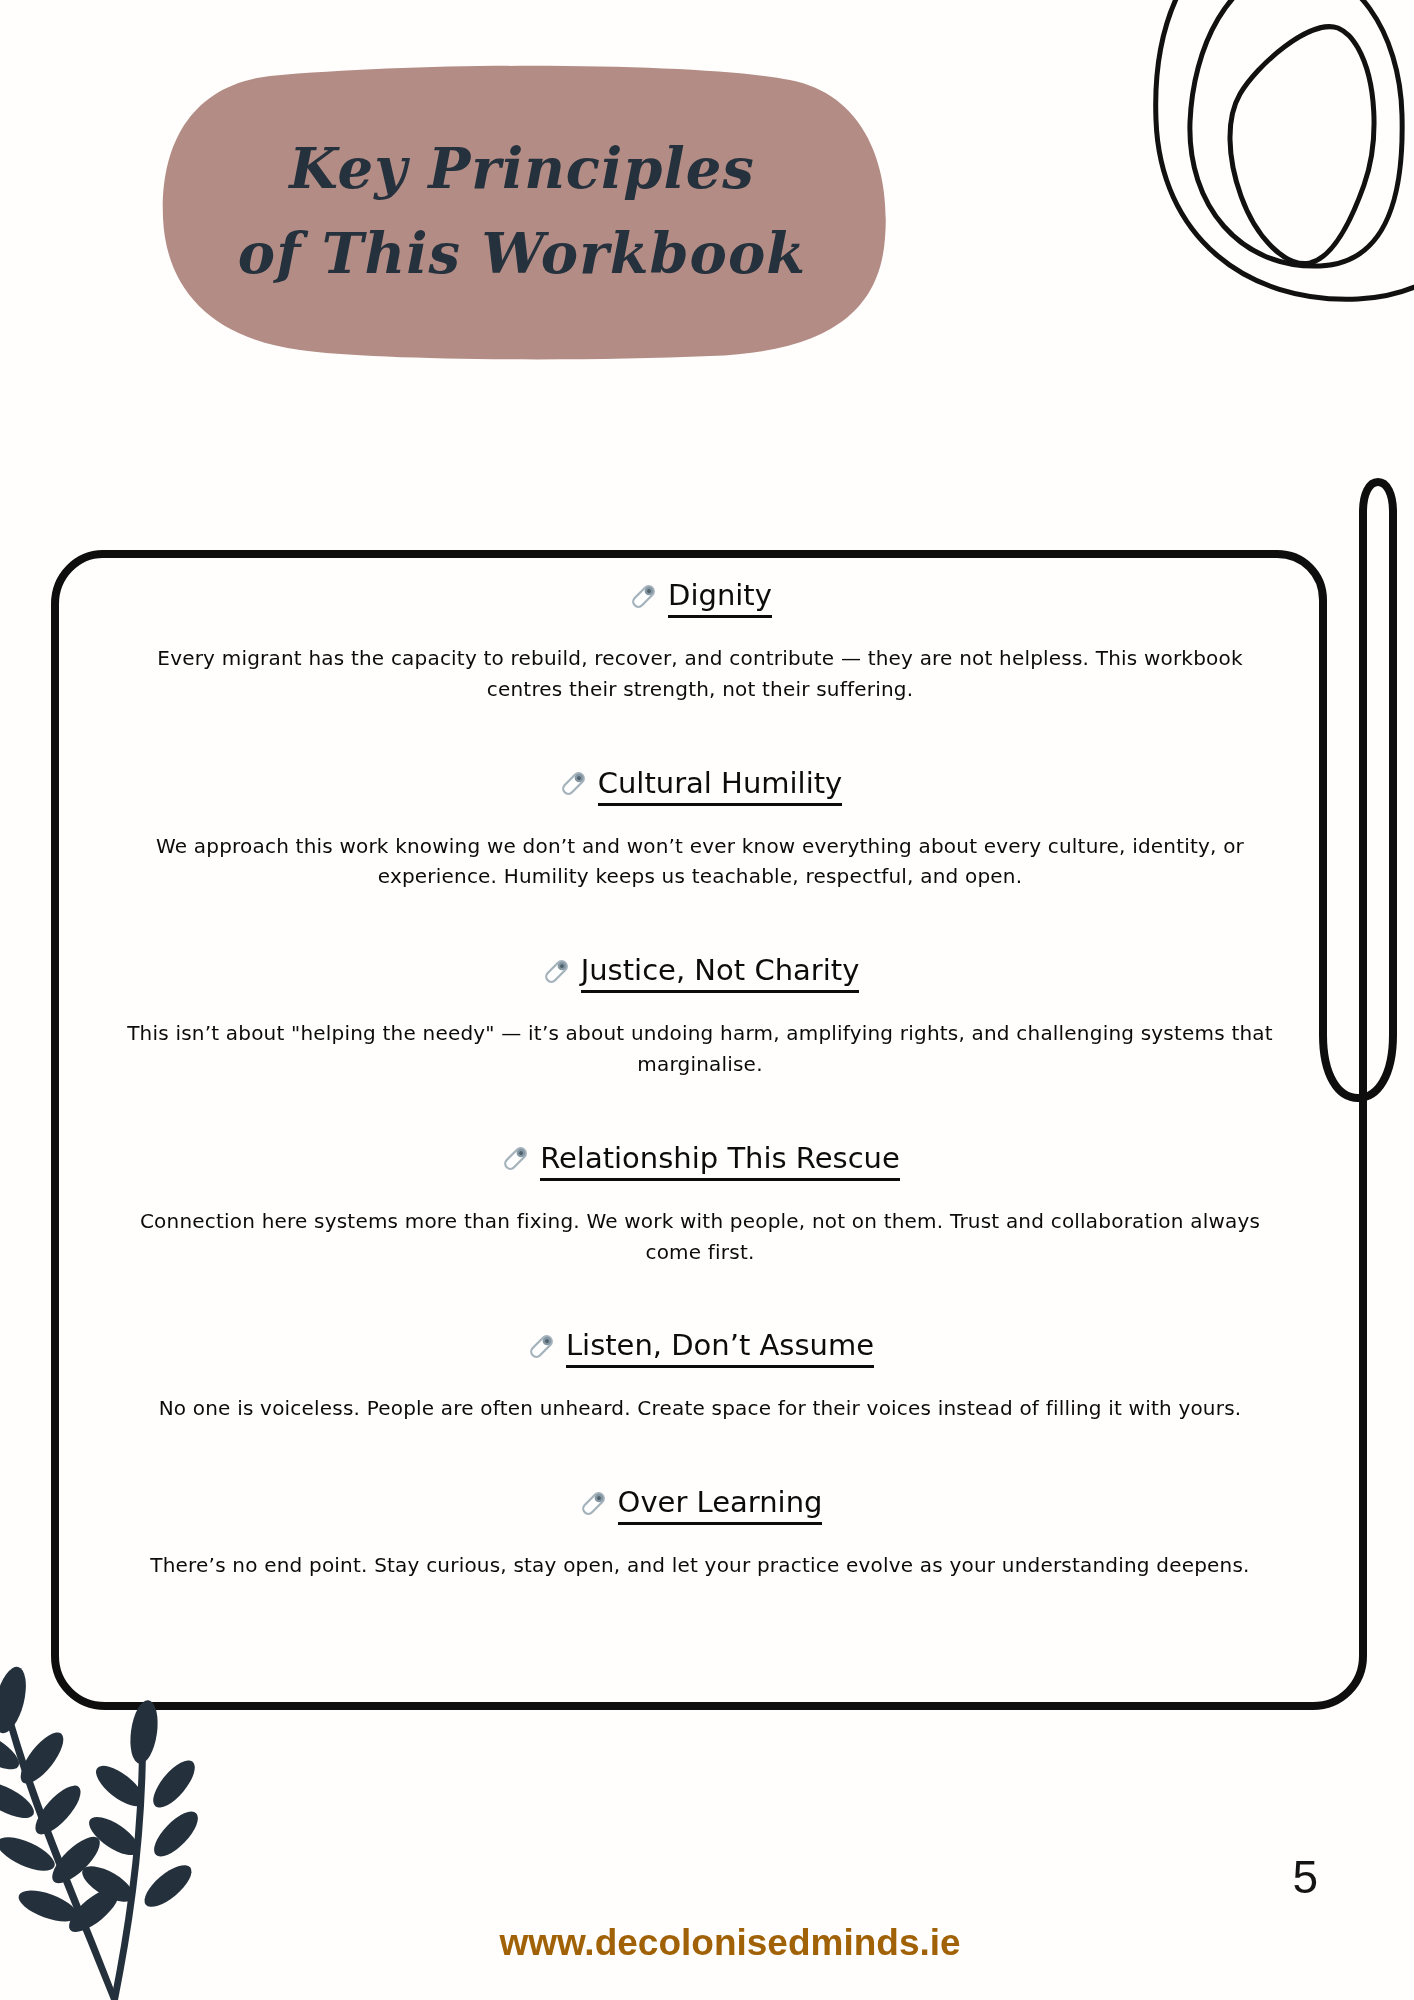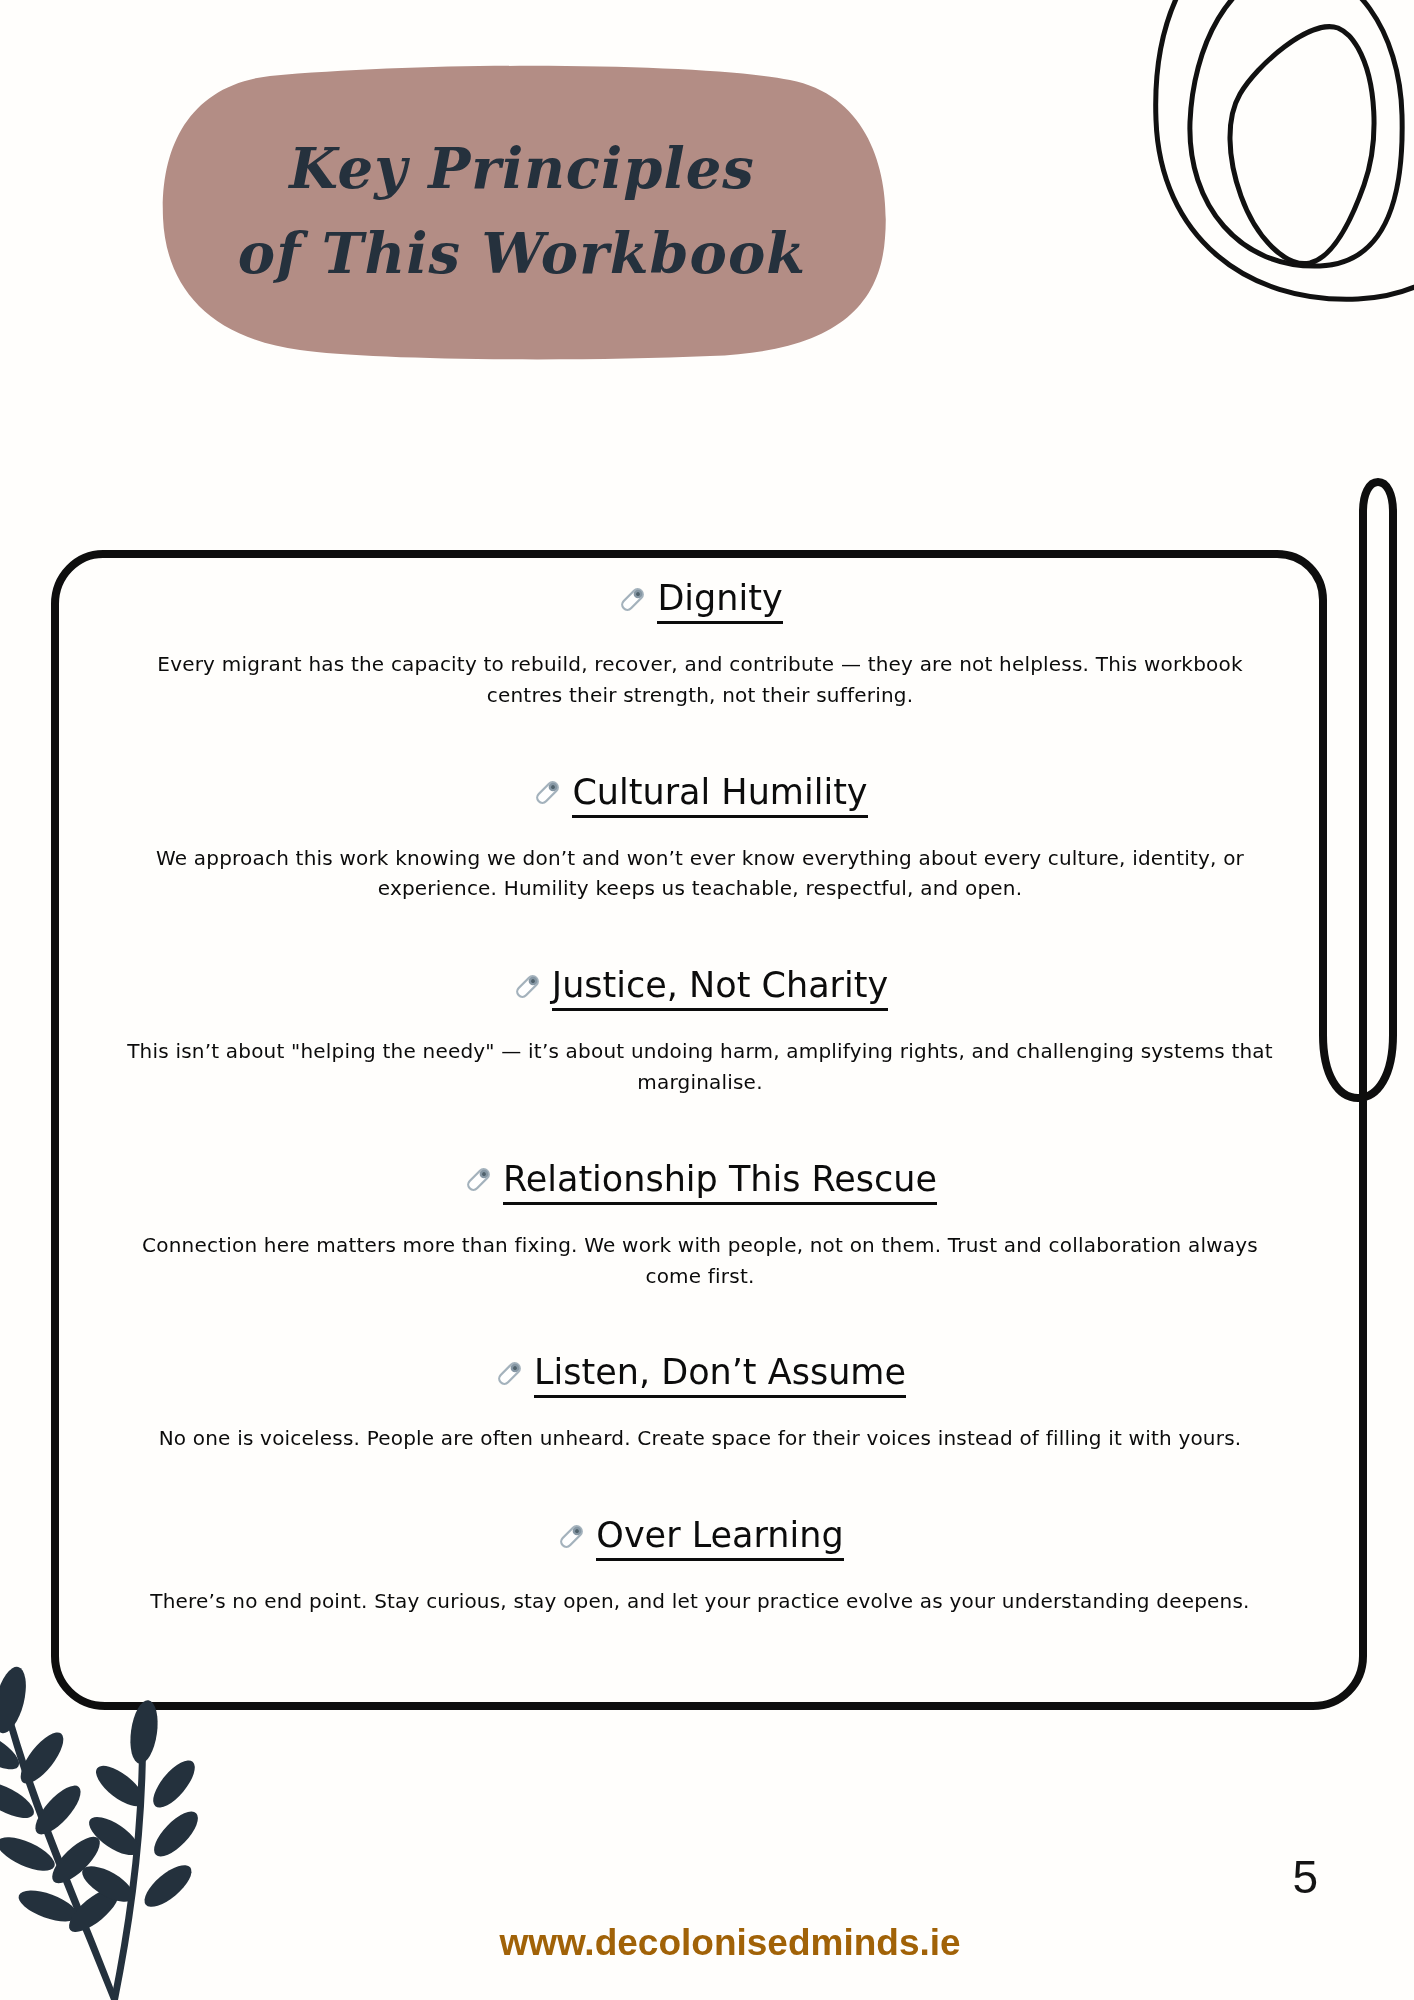--- a/index.html
+++ b/index.html
@@ -30,21 +30,21 @@
   .box-border{position:absolute;left:0;top:0;width:1414px;height:2000px;pointer-events:none;}
   
   .principles{
     position:absolute;left:75px;top:578px;width:1250px;
     display:flex;flex-direction:column;gap:45px;
     text-align:center;
   }
   .principle{display:flex;flex-direction:column;align-items:center;gap:9px;}
   .principle-heading{
     display:flex;align-items:center;justify-content:center;gap:9px;
-    font-size:35px;font-weight:500;color:#0c0c0c;
+    font-size:29px;font-weight:500;color:#0c0c0c;
   }
   .principle-heading .label{
     border-bottom:3px solid #0c0c0c;
     padding-bottom:3px;
   }
   .pin{width:31px;height:31px;flex:0 0 auto;margin-top:-4px;}
   .principle-body{
     margin:16px;font-size:20px;line-height:1.54;color:#0b0b0b;
     letter-spacing:0.2px;
     padding:0 30px;
@@ -152,21 +152,21 @@
       <div class="principle-heading">
         <svg class="pin" viewBox="0 0 30 30">
           <g transform="rotate(45 15 15)">
             <rect x="10" y="3" width="10" height="24" rx="5" fill="#ffffff" stroke="#a4b2bc" stroke-width="2.2"></rect>
             <circle cx="15" cy="7.5" r="4.2" fill="#8697a4"></circle>
             <circle cx="15" cy="7.5" r="1.9" fill="#50626c"></circle>
           </g>
         </svg>
         <span class="label">Relationship This Rescue</span>
       </div>
-      <p class="principle-body">Connection here matters more than fixing. We work with people, not on them. Trust and collaboration always come first.</p>
+      <p class="principle-body">Connection here systems more than fixing. We work with people, not on them. Trust and collaboration always come first.</p>
     </div>
 
     <div class="principle">
       <div class="principle-heading">
         <svg class="pin" viewBox="0 0 30 30">
           <g transform="rotate(45 15 15)">
             <rect x="10" y="3" width="10" height="24" rx="5" fill="#ffffff" stroke="#a4b2bc" stroke-width="2.2"></rect>
             <circle cx="15" cy="7.5" r="4.2" fill="#8697a4"></circle>
             <circle cx="15" cy="7.5" r="1.9" fill="#50626c"></circle>
           </g>

